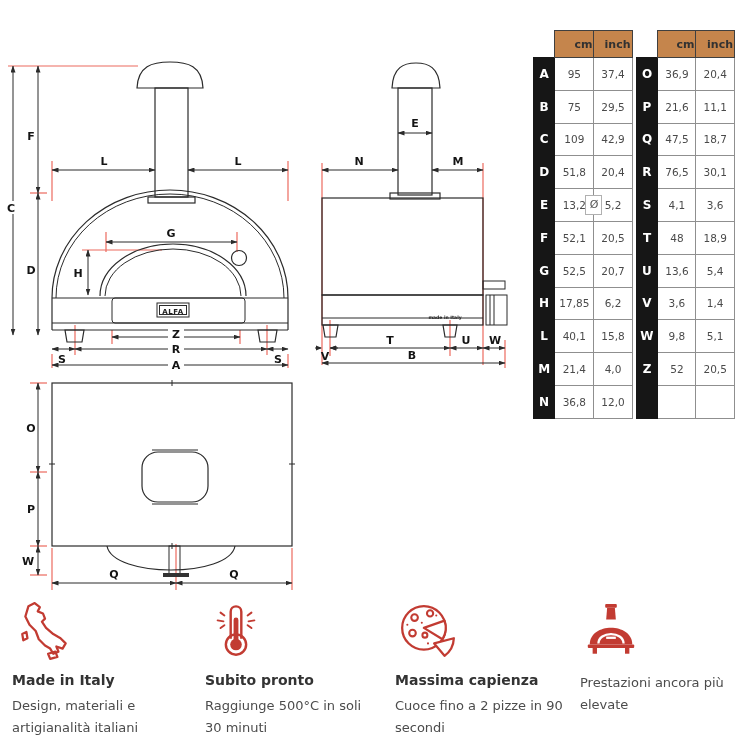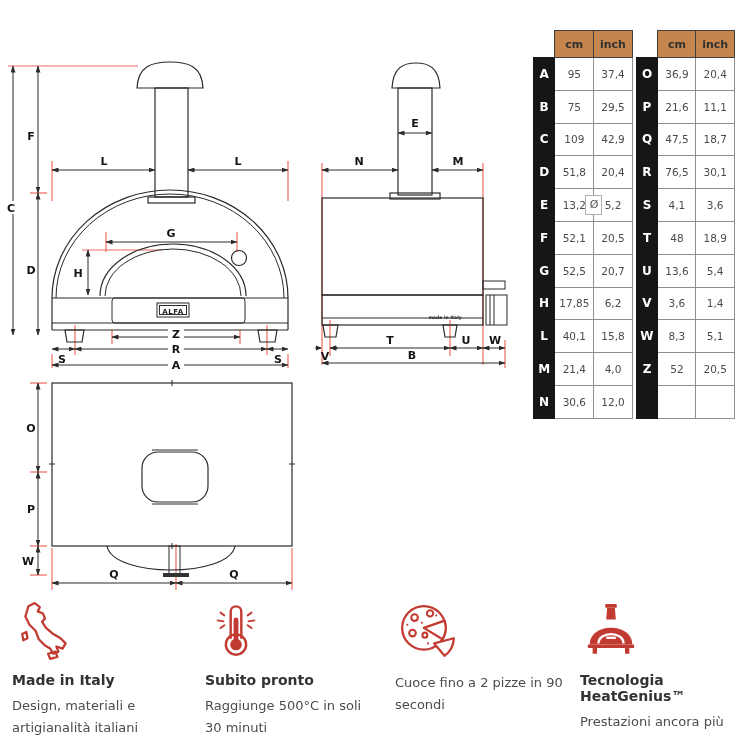--- a/index.html
+++ b/index.html
@@ -12,21 +12,21 @@
   .dim{stroke:#2b2b2b;stroke-width:1;fill:none;}
   .dl{font-size:11px;font-weight:bold;fill:#141414;text-anchor:middle;
       font-family:"DejaVu Sans","Liberation Sans",sans-serif;}
   .wbg{fill:#ffffff;}
   .arrtri{fill:#2b2b2b;}
 
   
   .spec-tables{position:absolute;left:533px;top:30px;display:flex;gap:3px;}
   .spec-tables table{border-collapse:collapse;table-layout:fixed;}
   .spec-tables th.hdr{background:#c5854c;border:1px solid #3f3f3f;width:39px;height:24px;
-      font-size:11px;font-weight:bold;color:#313131;text-align:center;}
+      font-size:11px;font-weight:bold;color:#313131;text-align:right;}
   .spec-tables th.corner{border:none;background:transparent;width:21px;}
   .spec-tables td.lbl{background:#161616;border:1px solid #161616;color:#fff;font-weight:bold;
       font-size:12px;text-align:center;width:21px;}
   .spec-tables td.val{border:1px solid #8f8f8f;background:#fff;font-size:10.5px;color:#4a4a4a;
       text-align:center;height:29.8px;position:relative;overflow:visible;margin-top:32px;}
   .dia{position:absolute;right:-9px;top:50%;transform:translateY(-50%);width:15px;height:18px;
       background:#fff;border:1px solid #b0b0b0;font-size:11px;line-height:17px;color:#555;
       text-align:center;z-index:3;}
 
   
@@ -280,21 +280,21 @@
             <td class="val">40,1</td>
             <td class="val">15,8</td>
           </tr>
           <tr>
             <td class="lbl">M</td>
             <td class="val">21,4</td>
             <td class="val">4,0</td>
           </tr>
           <tr>
             <td class="lbl">N</td>
-            <td class="val">30,6</td>
+            <td class="val">36,8</td>
             <td class="val">12,0</td>
           </tr>
         </tbody>
     </table>
     <table>
       <thead>
         <tr>
           <th class="corner"></th>
           <th class="hdr">cm</th>
           <th class="hdr">inch</th>
@@ -336,21 +336,21 @@
             <td class="val">13,6</td>
             <td class="val">5,4</td>
           </tr>
           <tr>
             <td class="lbl">V</td>
             <td class="val">3,6</td>
             <td class="val">1,4</td>
           </tr>
           <tr>
             <td class="lbl">W</td>
-            <td class="val">8,3</td>
+            <td class="val">9,8</td>
             <td class="val">5,1</td>
           </tr>
           <tr>
             <td class="lbl">Z</td>
             <td class="val">52</td>
             <td class="val">20,5</td>
           </tr>
           <tr>
             <td class="lbl"></td>
             <td class="val"></td>
@@ -410,36 +410,36 @@
             <circle cx="27" cy="34" r="2.4"></circle>
           </g>
           <g fill="#c23b32">
             <circle cx="24" cy="22" r="1"></circle>
             <circle cx="10" cy="24" r="1"></circle>
             <circle cx="30" cy="42" r="1"></circle>
             <circle cx="38" cy="15" r="1"></circle>
           </g>
         </svg>
       </div>
+      <div class="f-title">Massima capienza</div>
       <div class="f-text">Cuoce fino a 2 pizze in 90 secondi</div>
     </div>
 
     <div class="feature">
       <div class="f-icon">
         <svg width="58" height="62" viewBox="0 0 60 60">
           <g fill="#c23b32">
             <rect x="24" y="2" width="12" height="4" rx="1"></rect>
             <polygon points="26,6 34,6 35,18 25,18"></polygon>
             <path d="M8,44 C8,21 52,21 52,44 Z"></path>
             <rect x="6" y="44" width="48" height="3.5" rx="1"></rect>
             <rect x="11" y="47.5" width="4.5" height="6"></rect>
             <rect x="44.5" y="47.5" width="4.5" height="6"></rect>
           </g>
           <path d="M17,43 C17,30 43,30 43,43" fill="none" stroke="#fff" stroke-width="2.4"></path>
           <line x1="25" y1="37" x2="35" y2="37" stroke="#fff" stroke-width="2.4"></line>
         </svg>
       </div>
-      <div class="f-title">Tecnologia HeatGenius™</div>
       <div class="f-text">Prestazioni ancora più elevate</div>
     </div>
 
   </div>
 </div>
 
 </body></html>

